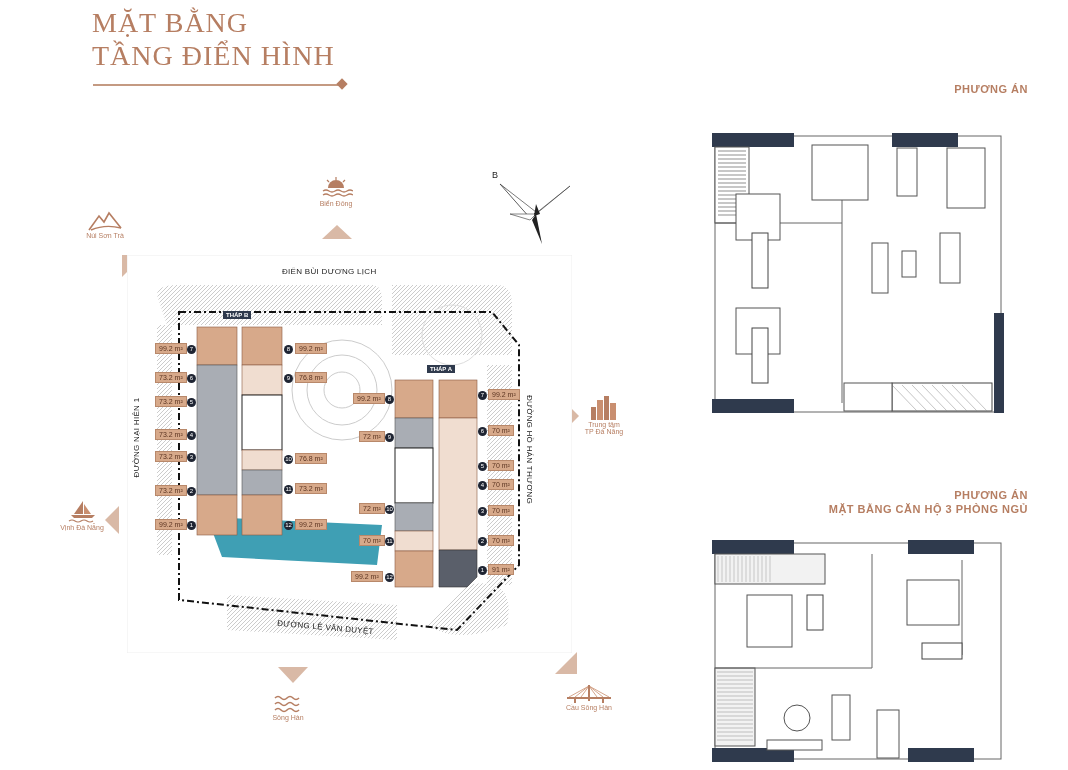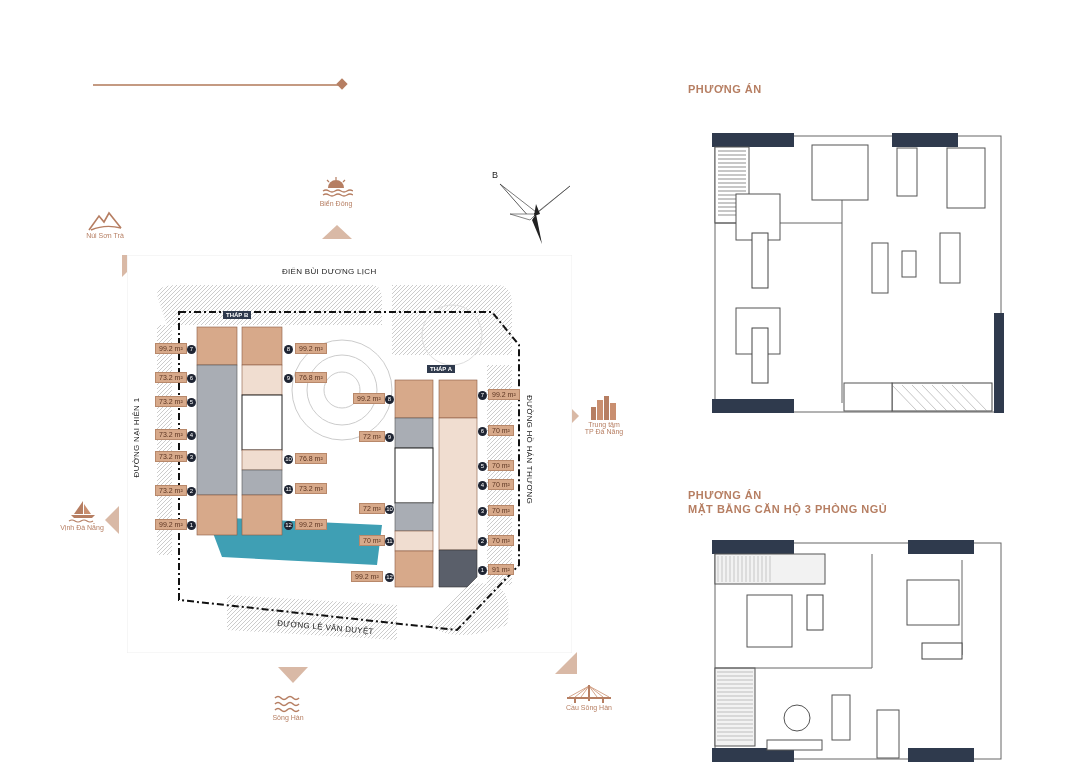--- a/index.html
+++ b/index.html
@@ -1,34 +1,36 @@
 <!DOCTYPE html>
 <html><head>
 <meta charset="utf-8">
 <style>
   html,body{margin:0;padding:0;background:#fff;}
   body{width:1068px;height:770px;position:relative;overflow:hidden;font-family:"Liberation Sans",sans-serif;color:#333;}
   .title{position:absolute;left:92px;top:6px;font-family:"Liberation Serif","DejaVu Serif",serif;color:#b67e62;font-size:28px;line-height:33px;letter-spacing:1px;}
   .title-rule{position:absolute;left:93px;top:84px;width:250px;height:2px;background:#c49a82;}
   .title-diamond{position:absolute;left:338px;top:80px;width:8px;height:8px;background:#b67e62;transform:rotate(45deg);}
-  .plan-heading{position:absolute;width:340px;text-align:left;color:#b67e62;font-size:11px;font-weight:bold;line-height:14px;letter-spacing:0.5px;}
+  .plan-heading{position:absolute;width:340px;text-align:right;color:#b67e62;font-size:11px;font-weight:bold;line-height:14px;letter-spacing:0.5px;}
   .landmark{position:absolute;text-align:center;font-size:7px;color:#b67e62;}
   .landmark svg{display:block;margin:0 auto;}
   .arrow{position:absolute;}
   .site{position:absolute;left:127px;top:255px;width:445px;height:398px;}
   .road-label{position:absolute;font-size:8px;color:#222;letter-spacing:0.3px;white-space:nowrap;}
   .tag{position:absolute;background:#d7a98a;color:#5b3421;font-size:7px;padding:1px 3px;border:1px solid #b8886a;white-space:nowrap;}
   .num{position:absolute;width:9px;height:9px;border-radius:50%;background:#1f2533;color:#fff;font-size:6px;text-align:center;line-height:9px;}
   .tower-label{position:absolute;background:#2f3a4d;color:#fff;font-size:6px;padding:1px 3px;font-weight:bold;}
   .floorplan{position:absolute;}
 </style>
 </head>
 <body>
 
 <div class="title">
+  <div>MẶT BẰNG</div>
+  <div>TẦNG ĐIỂN HÌNH</div>
 </div>
 <div class="title-rule"></div>
 <div class="title-diamond"></div>
 
 <div class="landmark" style="left:75px;top:210px;width:60px;">
   <svg width="36" height="22" viewBox="0 0 36 22">
       <path d="M2 20 L12 6 L17 12 L22 3 L34 18" fill="none" stroke="#b67e62" stroke-width="1.6"></path>
       <path d="M4 20 Q18 14 34 18" fill="none" stroke="#b67e62" stroke-width="1.4"></path>
     </svg>
   <div>Núi Sơn Trà</div>

